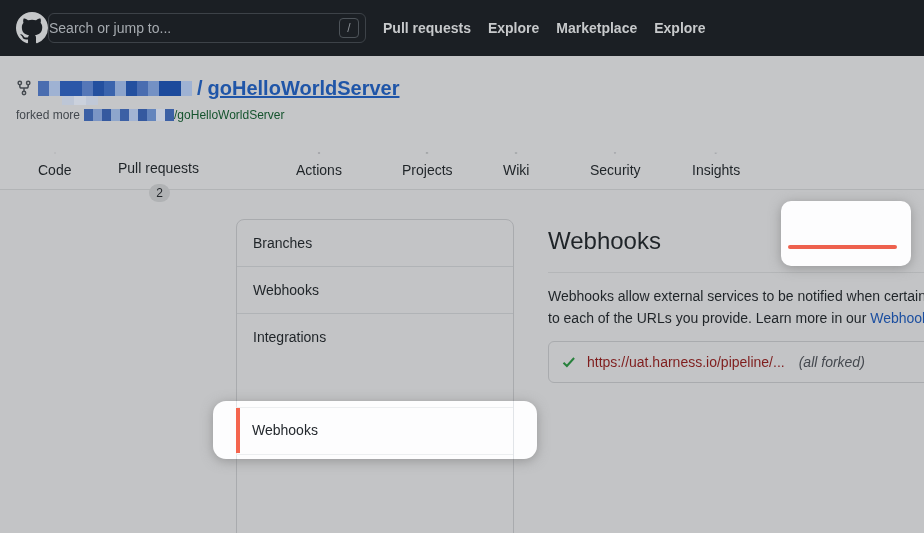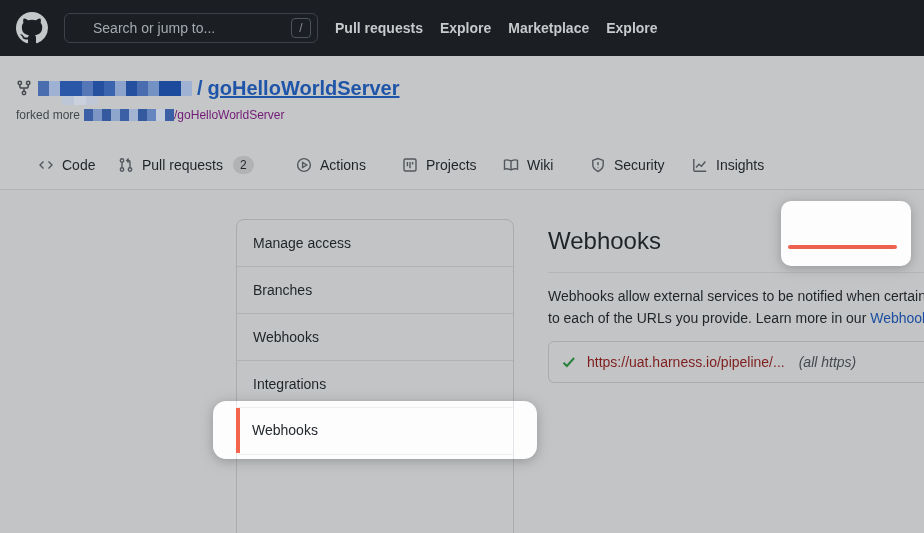--- a/index.html
+++ b/index.html
@@ -4,47 +4,47 @@
 <style>
   * { margin:0; padding:0; box-sizing:border-box; }
   html,body { width:924px; height:533px; }
   body { font-family:"Liberation Sans", sans-serif; background:#c3c4c6; overflow:hidden; position:relative; }
 
   
   .app-header { position:absolute; left:0; top:0; width:924px; height:56px; background:#1b1f24;
     display:flex; align-items:center; padding:0 16px; z-index:10; }
   .logo-mark { width:32px; height:32px; flex:0 0 auto; }
   .logo-mark svg { width:32px; height:32px; fill:#c5c7c9; display:block; }
-  .searchbox { margin-left:16px; width:254px; height:30px; border:1px solid #3d4248; border-radius:6px;
-    display:flex; align-items:center; padding:0 6px 0 28px; }
+  .searchbox { width:318px; height:30px; border:1px solid #3d4248; border-radius:6px;
+    display:flex; align-items:center; padding:0 6px 0 0; }
   .search-placeholder { flex:1; font-size:14px; color:#a6abb0; }
   .slash-key { width:20px; height:20px; border:1px solid #4d5359; border-radius:4px; color:#8a9095;
     font-size:12px; display:flex; align-items:center; justify-content:center; }
   .top-nav { display:flex; gap:17px; margin-left:17px; }
   .top-nav a { font-size:14px; font-weight:700; color:#c7c9cb; text-decoration:none; white-space:nowrap; }
 
   
   .repo-header { position:absolute; left:0; top:56px; width:924px; height:134px; background:#c5c6c8;
     border-bottom:1px solid #b2b4b6; }
   .repo-title-row { position:absolute; left:16px; top:22px; height:20px; display:flex; align-items:center; }
   .repo-fork-icon svg { width:16px; height:16px; display:block; stroke:#464b51; }
   .pixel-row { display:flex; margin-left:6px; }
   .pixel-row span { display:inline-block; width:11px; height:15px; }
   .pixel-row.sm span { width:9px; height:12px; }
   .pixel-row.faint { position:absolute; left:56px; top:40px; }
   .pixel-row.faint span { width:12px; height:9px; }
   .repo-sep { font-size:20px; font-weight:700; color:#1f55a8; margin:0 5px; }
   .repo-name { font-size:20px; font-weight:700; color:#1f55a8; white-space:nowrap; }
   .forked-row { position:absolute; left:16px; top:52px; height:14px; display:flex; align-items:center;
     font-size:12px; color:#43484e; }
-  .forked-link { font-size:12px; color:#701a75; text-decoration:none; }
+  .forked-link { font-size:12px; color:#14532d; text-decoration:none; }
 
   
   .tab { position:absolute; top:96px; height:26px; display:flex; align-items:center; gap:8px;
-    font-size:14px; color:#1f2428; white-space:nowrap; cursor:default; z-index:6; }
+    font-size:14px; color:#1f2428; white-space:nowrap; cursor:default; z-index:6;flex-direction:column; }
   .tab svg { width:16px; height:16px; display:block; }
   .tab .ticon { stroke:#53585e; fill:none; stroke-width:1.4; }
   .tab-badge { margin-left:2px; background:#b0b2b4; color:#23272b; font-size:12px; line-height:18px;
     padding:0 7px; border-radius:10px; }
   .tab.tab-active { font-weight:700; color:#24292f; }
   .tab.tab-active .ticon { stroke:#24292f; }
   .spotlight { position:absolute; background:#fdfdfe; box-shadow:0 2px 12px rgba(110,110,110,0.55); }
   .spot-settings { left:781px; top:145px; width:130px; height:65px; border-radius:10px; z-index:4; }
   .settings-underline { position:absolute; left:788px; top:189px; width:109px; height:4px;
     border-radius:2px; background:#ee614e; z-index:6; }
@@ -196,21 +196,20 @@
   <div class="tab" style="left:692px;">
     <svg class="ticon" viewBox="0 0 16 16">
         <path d="M1.8 2v11.2a1 1 0 0 0 1 1h11.4"></path>
         <path d="M4 10.5l3-3.2 2.4 1.9 4-4.7"></path>
       </svg>
     <span>Insights</span>
   </div>
 </div>
 
 <div class="side-menu">
-  <div class="side-item">Manage access</div>
   <div class="side-item">Branches</div>
   <div class="side-item">Webhooks</div>
   <div class="side-item">Integrations</div>
 </div>
 
 <div class="spotlight spot-webhooks">
   <div class="vline" style="left:23px;"></div>
   <div class="vline" style="left:300px;"></div>
   <div class="hline" style="top:6px;"></div>
   <div class="hline" style="top:53px;"></div>
@@ -225,15 +224,15 @@
     <div>Webhooks allow external services to be notified when certain</div>
     <div><span>to each of the URLs you provide. Learn more in our </span><a href="#">Webhooks Guide</a></div>
   </div>
   <div class="webhook-box">
     <span class="check-icon">
       <svg viewBox="0 0 16 16">
           <path d="M2.5 8.7l3.4 3.3 7.2-8"></path>
         </svg>
     </span>
     <a href="#" class="webhook-url">https://uat.harness.io/pipeline/...</a>
-    <span class="webhook-scope">(all https)</span>
+    <span class="webhook-scope">(all forked)</span>
   </div>
 </div>
 
 </body></html>

